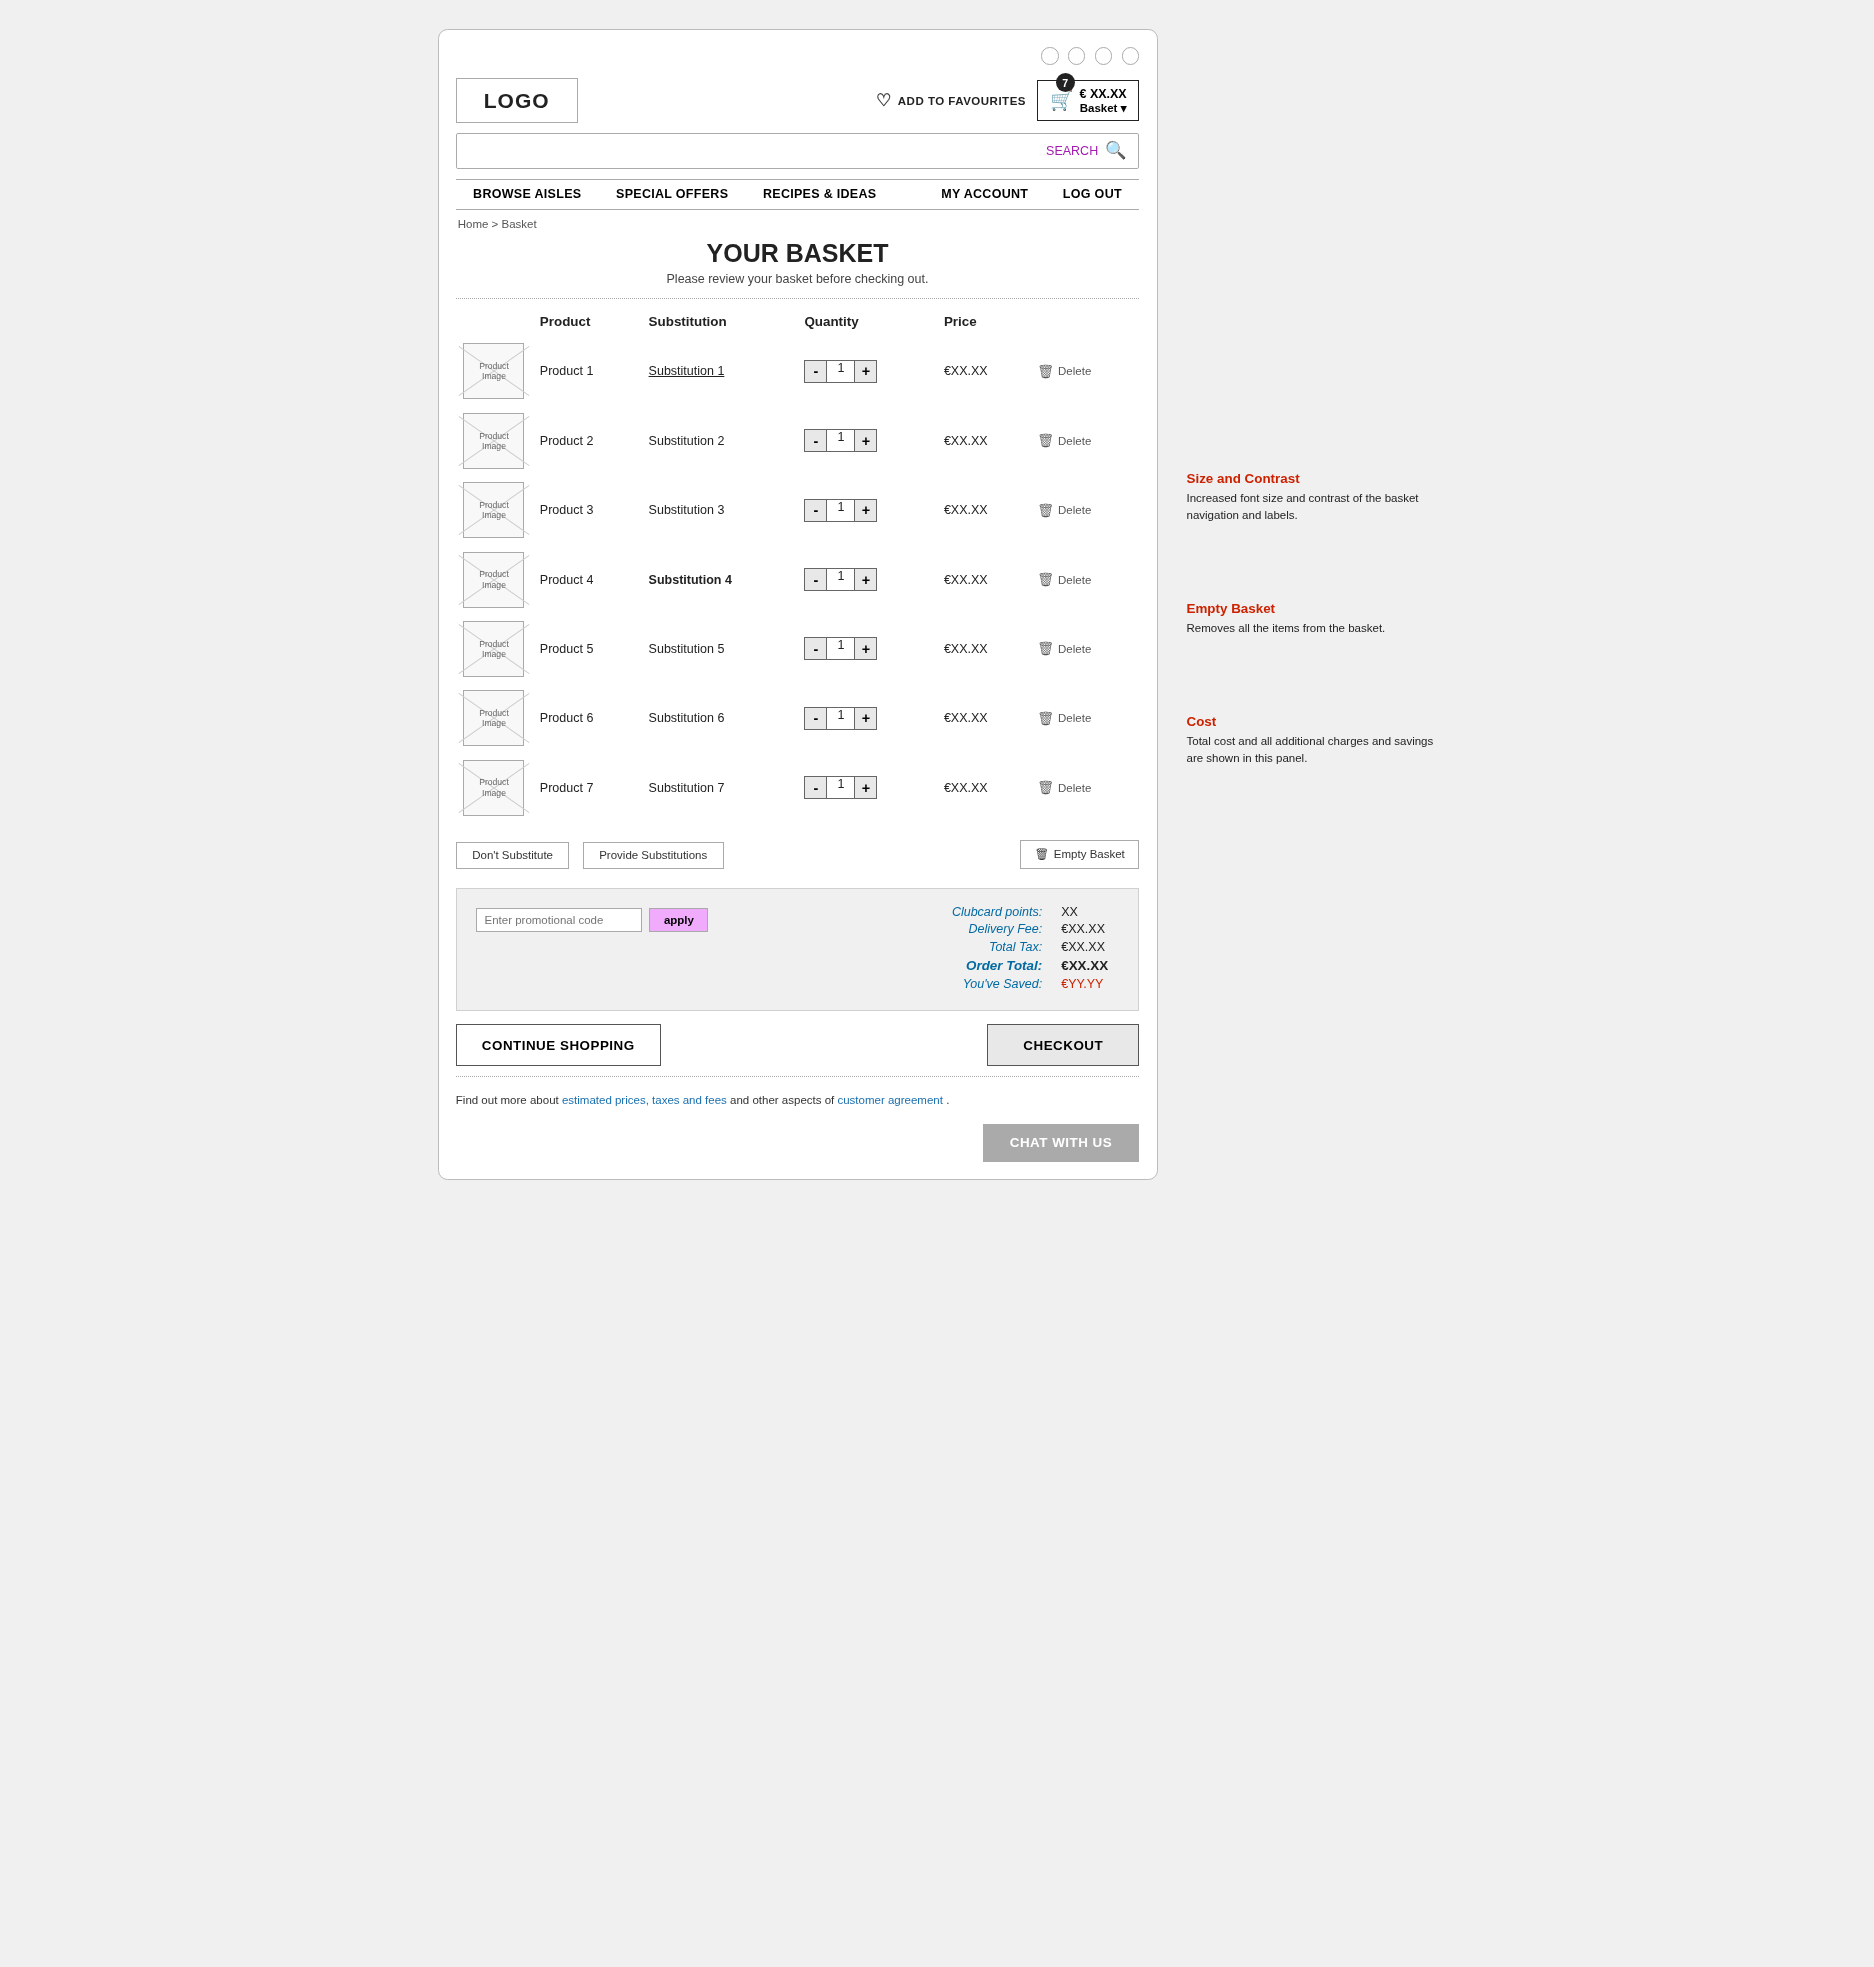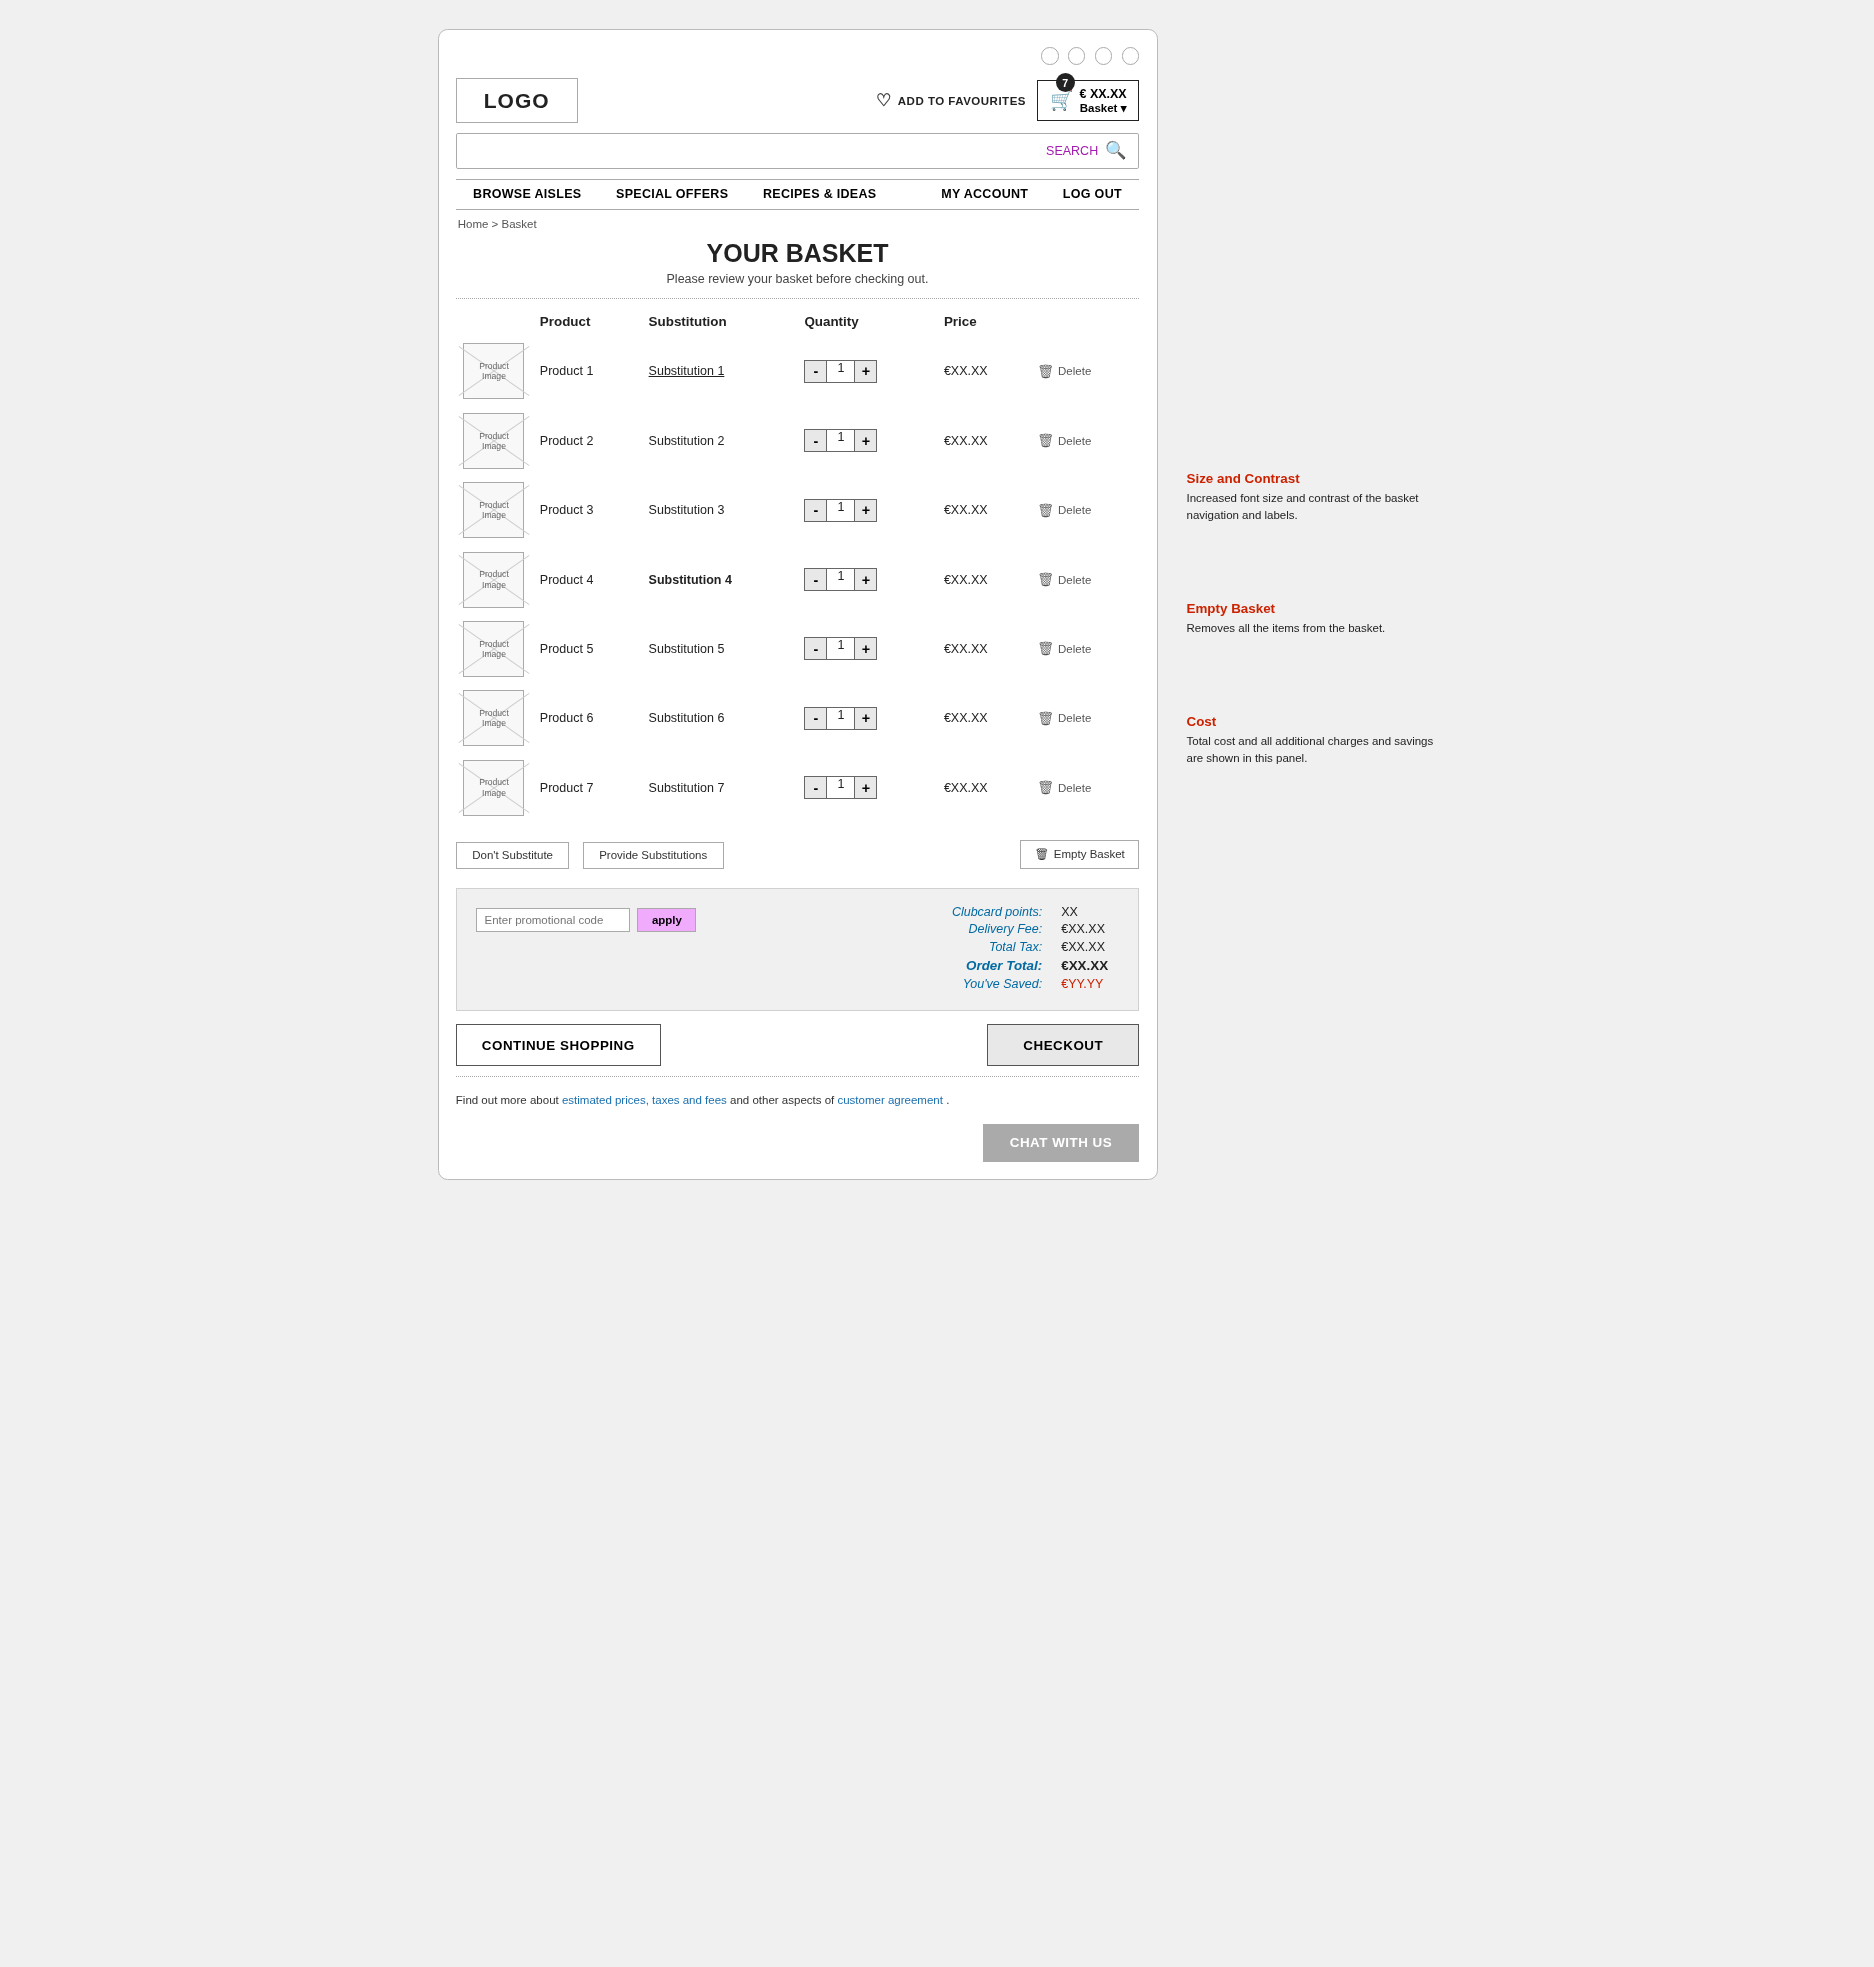--- a/index.html
+++ b/index.html
@@ -296,21 +296,21 @@
       display: flex;
       align-items: center;
       gap: 7.7px;
       flex-shrink: 0;
       margin-top: 3.8px;
     }
     .promo-input {
       border: 1px solid #aaa;
       padding: 4.8px 7.7px;
       font-size: 11.5px;
-      width: 154px;
+      width: 166px;
     }
     .apply-btn {
       border: 1px solid #aaa;
       background: #f0abfc;
       padding: 4.8px 13.4px;
       font-size: 11.5px;
       cursor: pointer;
       font-weight: bold;
     }
     .cost-section {

